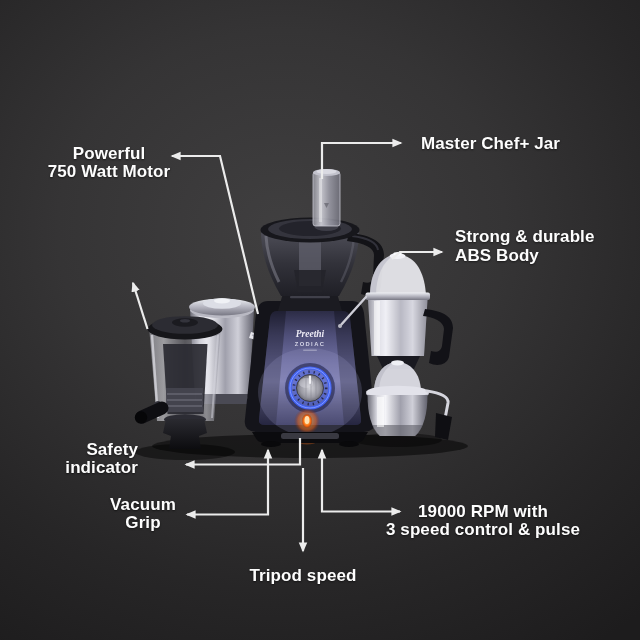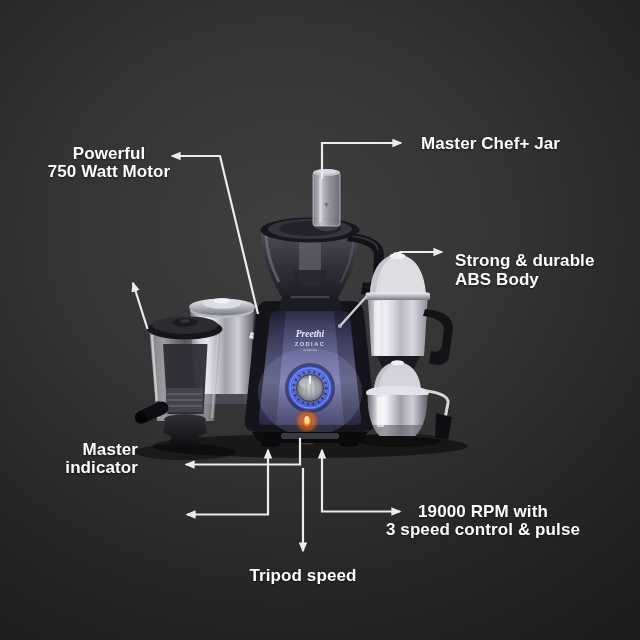--- a/index.html
+++ b/index.html
@@ -233,25 +233,27 @@
       <line x1="303" y1="468" x2="303" y2="551" marker-end="url(#arw)"></line>
     </g>
   </svg>
 
   <div class="callout c-center" style="left:28px;top:145px;width:162px;">Powerful
 750 Watt Motor</div>
 
   <div class="callout c-left" style="left:421px;top:135px;">Master Chef+ Jar</div>
 
 
-  <div class="callout c-left" style="left:455px;top:252px;line-height:18.5px;">Strong &amp; durable
+  <div class="callout c-left" style="left:455px;top:228px;line-height:18.5px;">Strong &amp; durable
 ABS Body</div>
 
-  <div class="callout c-right" style="right:502px;top:441px;width:120px;right:auto;left:18px;">Master
+  <div class="callout c-right" style="right:502px;top:441px;width:120px;right:auto;left:18px;">Safety
 indicator</div>
 
+  <div class="callout c-center" style="left:73px;top:496px;width:140px;">Vacuum
+Grip</div>
 
   <div class="callout c-center" style="left:371px;top:503px;width:224px;">19000 RPM with
 3 speed control &amp; pulse</div>
 
   <div class="callout c-center" style="left:213px;top:567px;width:180px;">Tripod speed</div>
 
 </div>
 
 </body></html>

